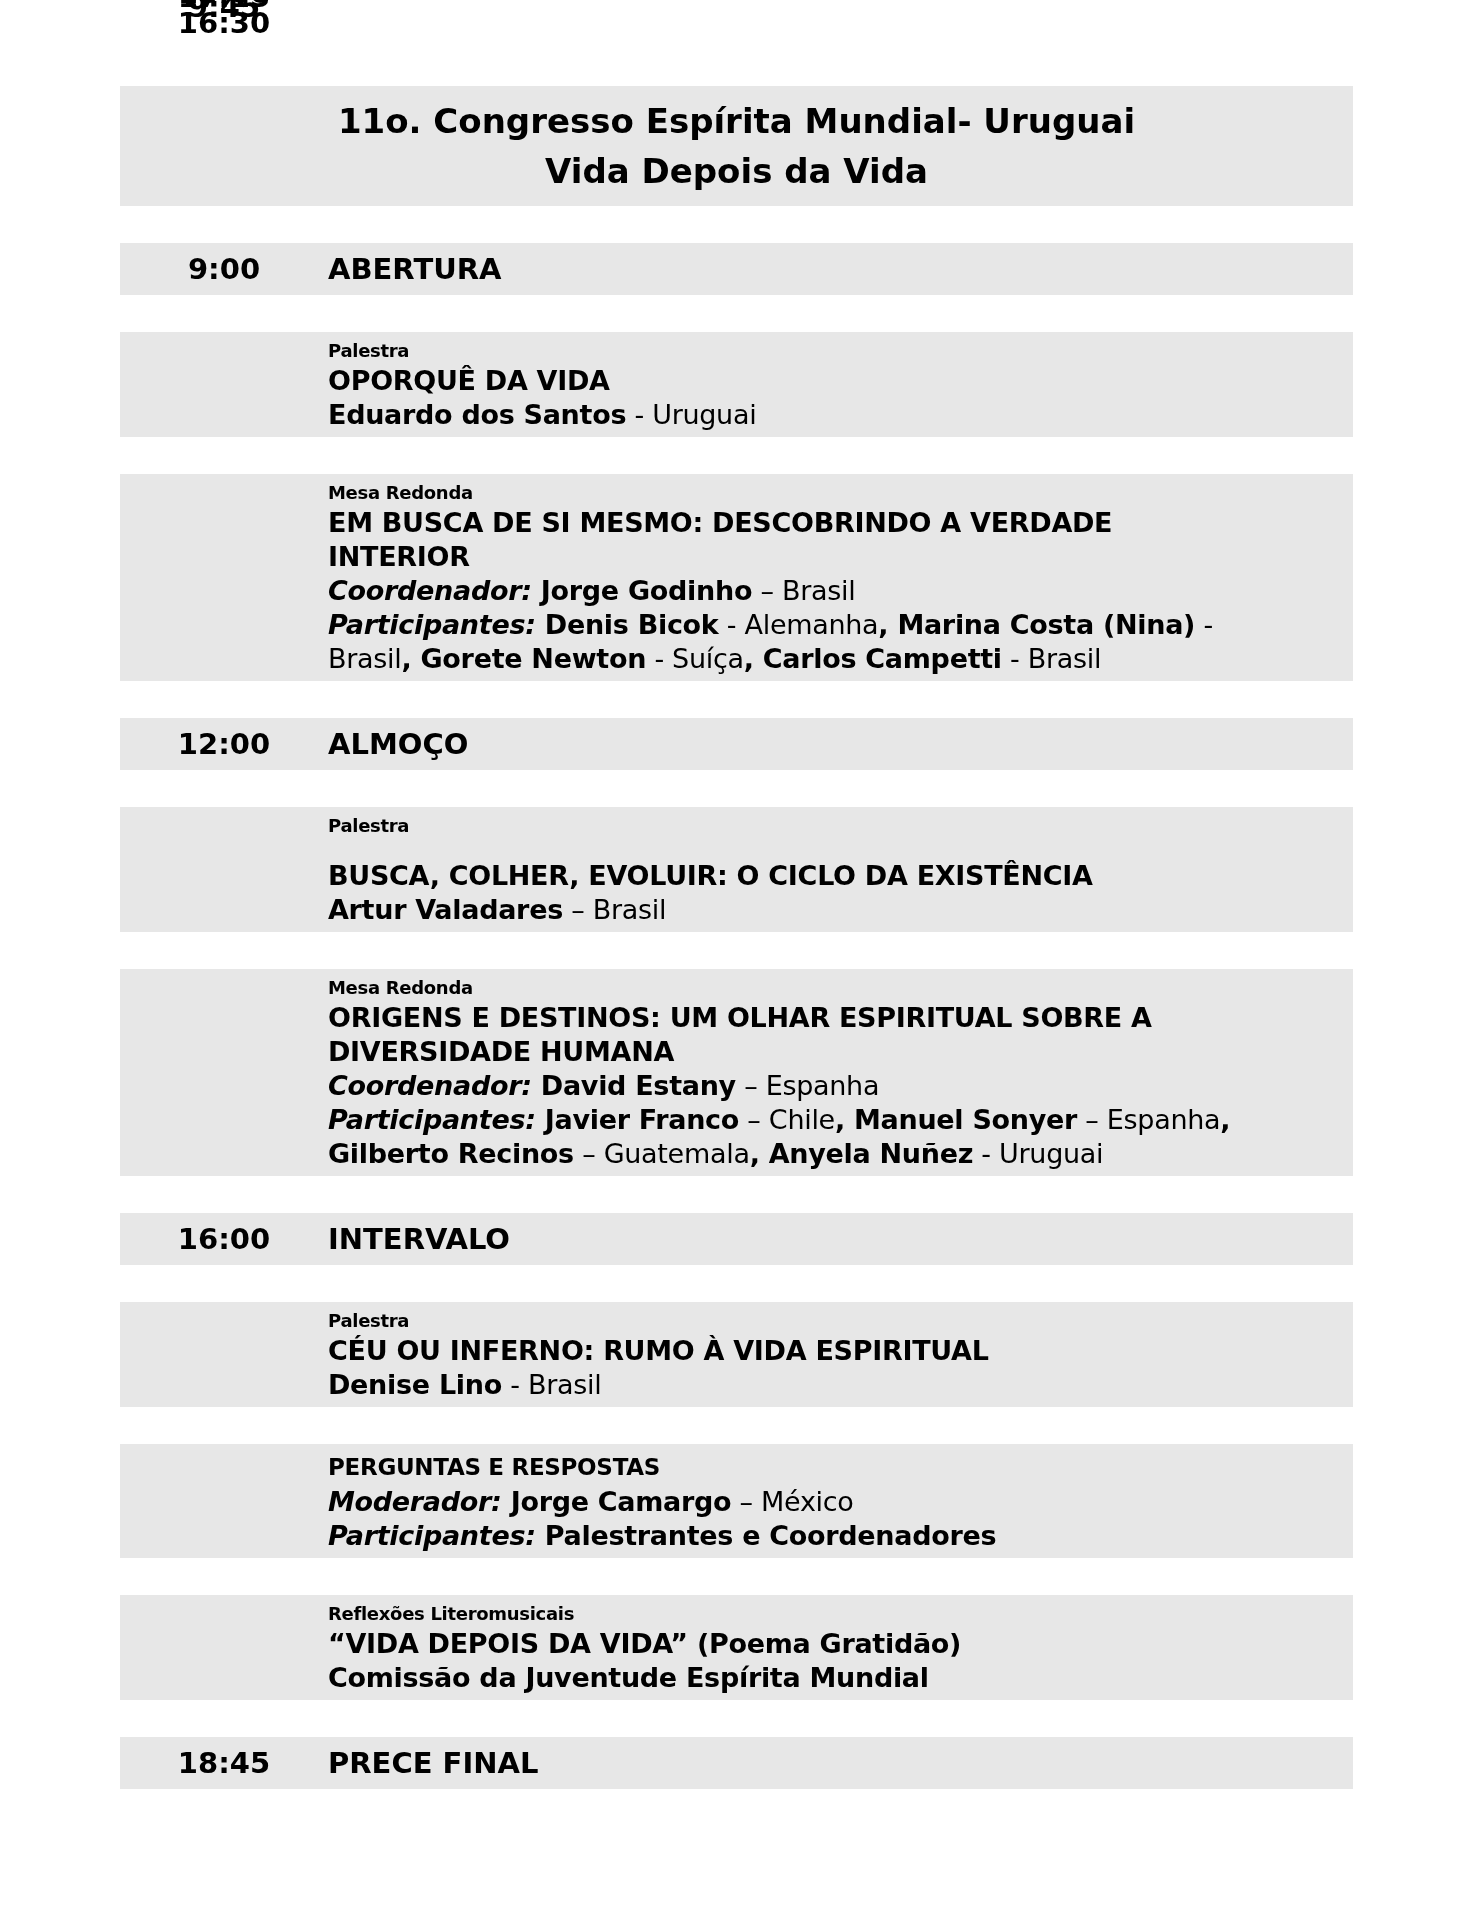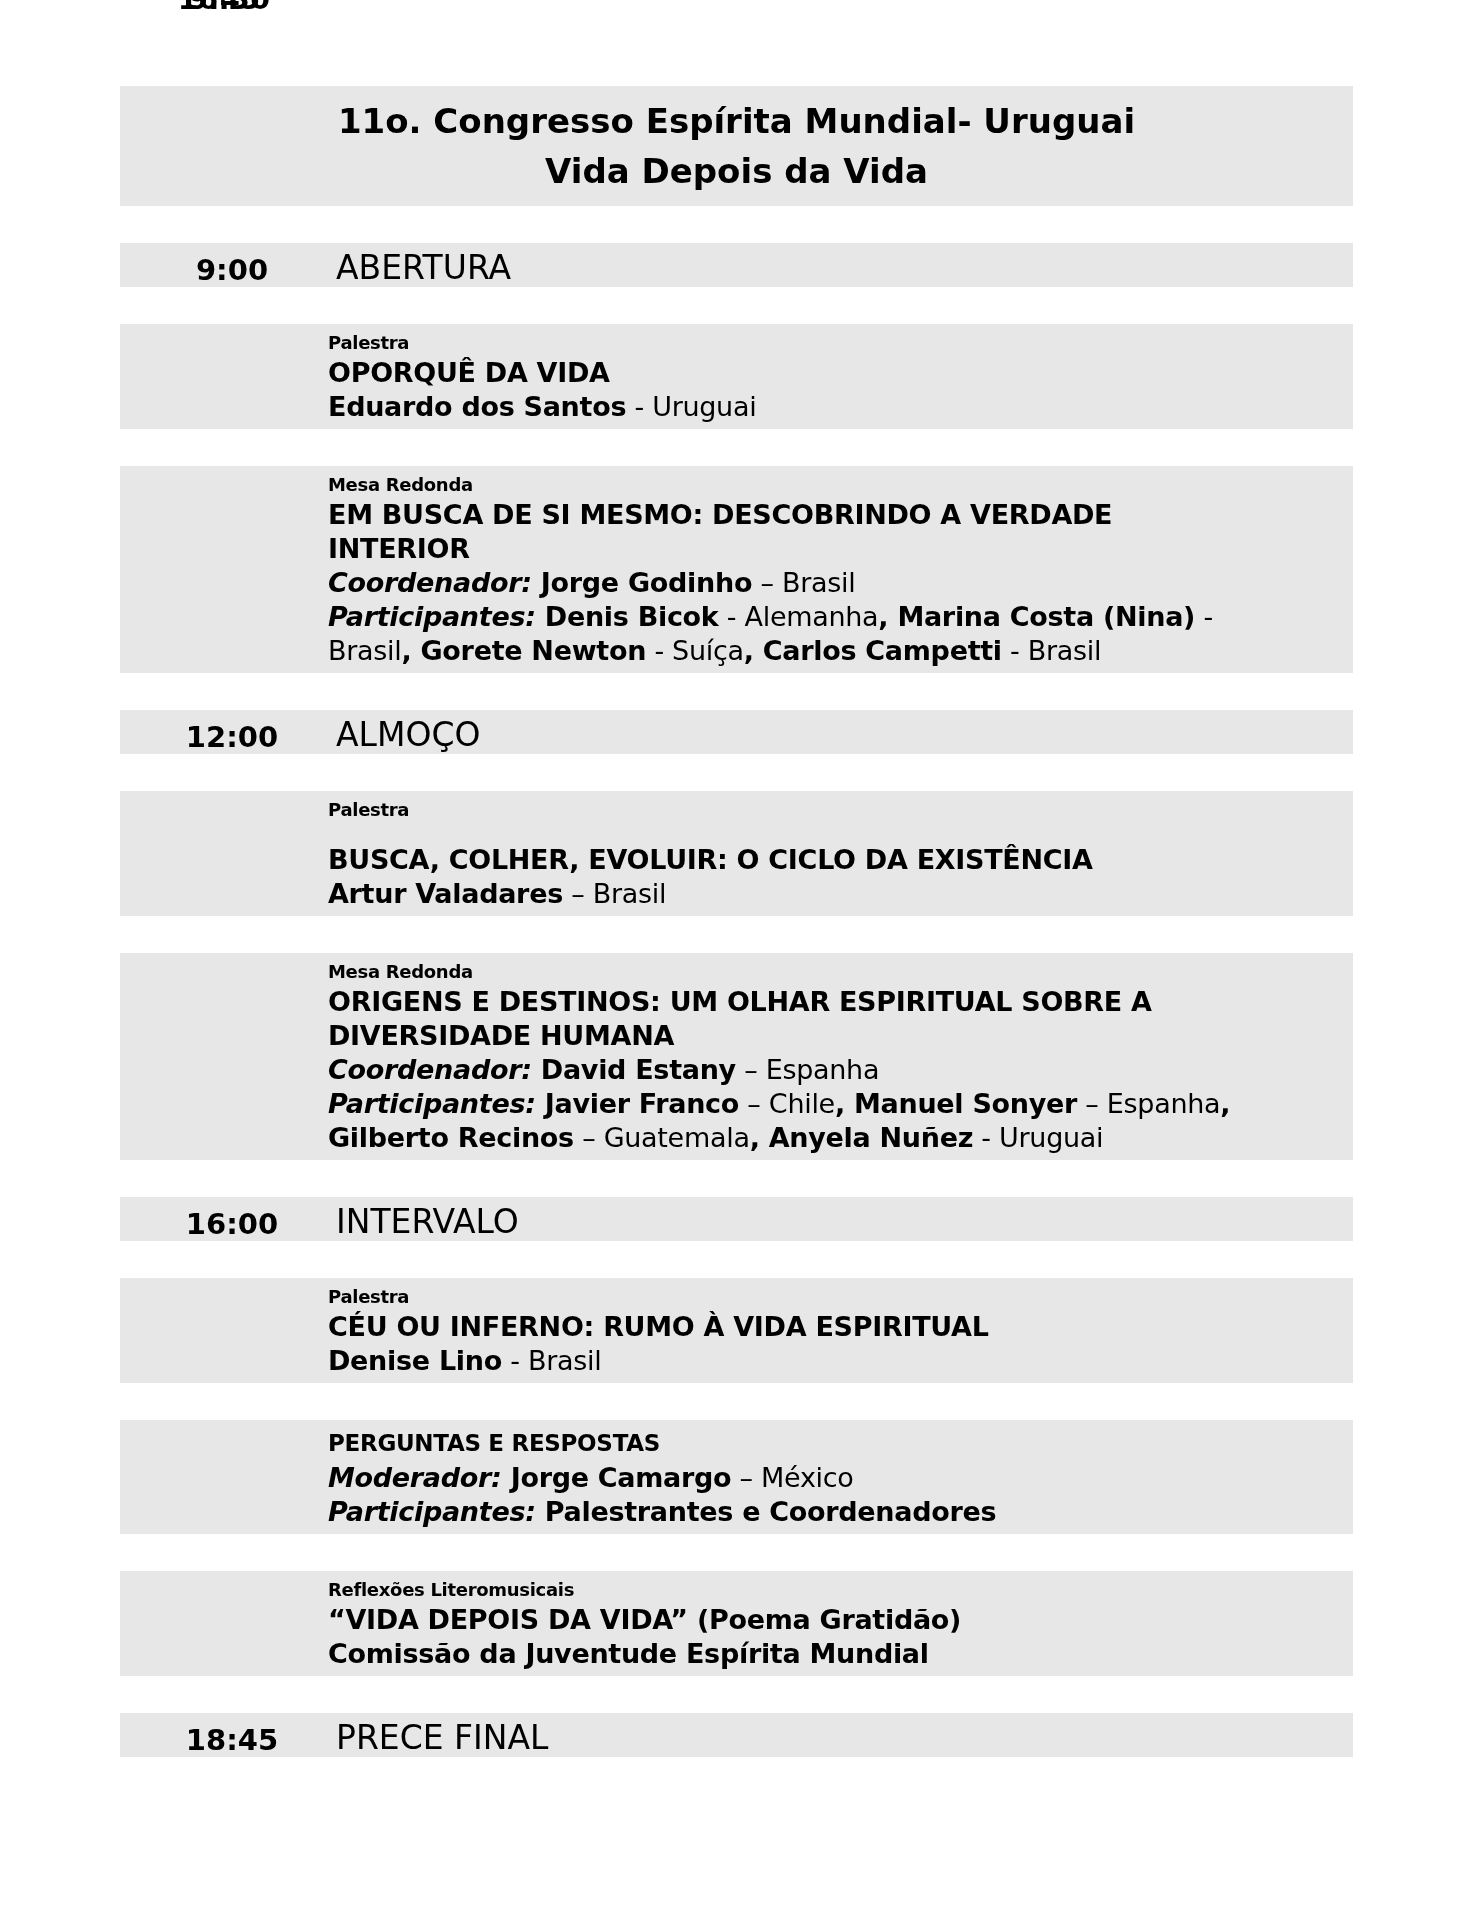--- a/index.html
+++ b/index.html
@@ -25,35 +25,34 @@
   }
   .header-line {
     font-weight: bold;
     font-size: 34px;
     line-height: 50px;
     white-space: nowrap;
   }
   .row { position: relative; margin-top: 37px; }
   .row-simple {
     display: flex;
-    align-items: flex-end;
-    height: 44px;
-    padding-left: 8px;
+    align-items: center;
+    height: 52px;
   }
   .time {
     width: 208px;
     flex: 0 0 208px;
     text-align: center;
     font-weight: bold;
     font-size: 29px;
     line-height: 34px;
   }
   .simple-title {
-    font-weight: normal;
-    font-size: 33px;
+    font-weight: bold;
+    font-size: 29px;
     white-space: nowrap;
   }
   .row-session { padding: 5px 0; }
   .row-session .time {
     position: absolute;
     left: 0;
     top: 5px;
   }
   .content { margin-left: 208px; }
   .line { white-space: nowrap; letter-spacing: -0.3px; }

